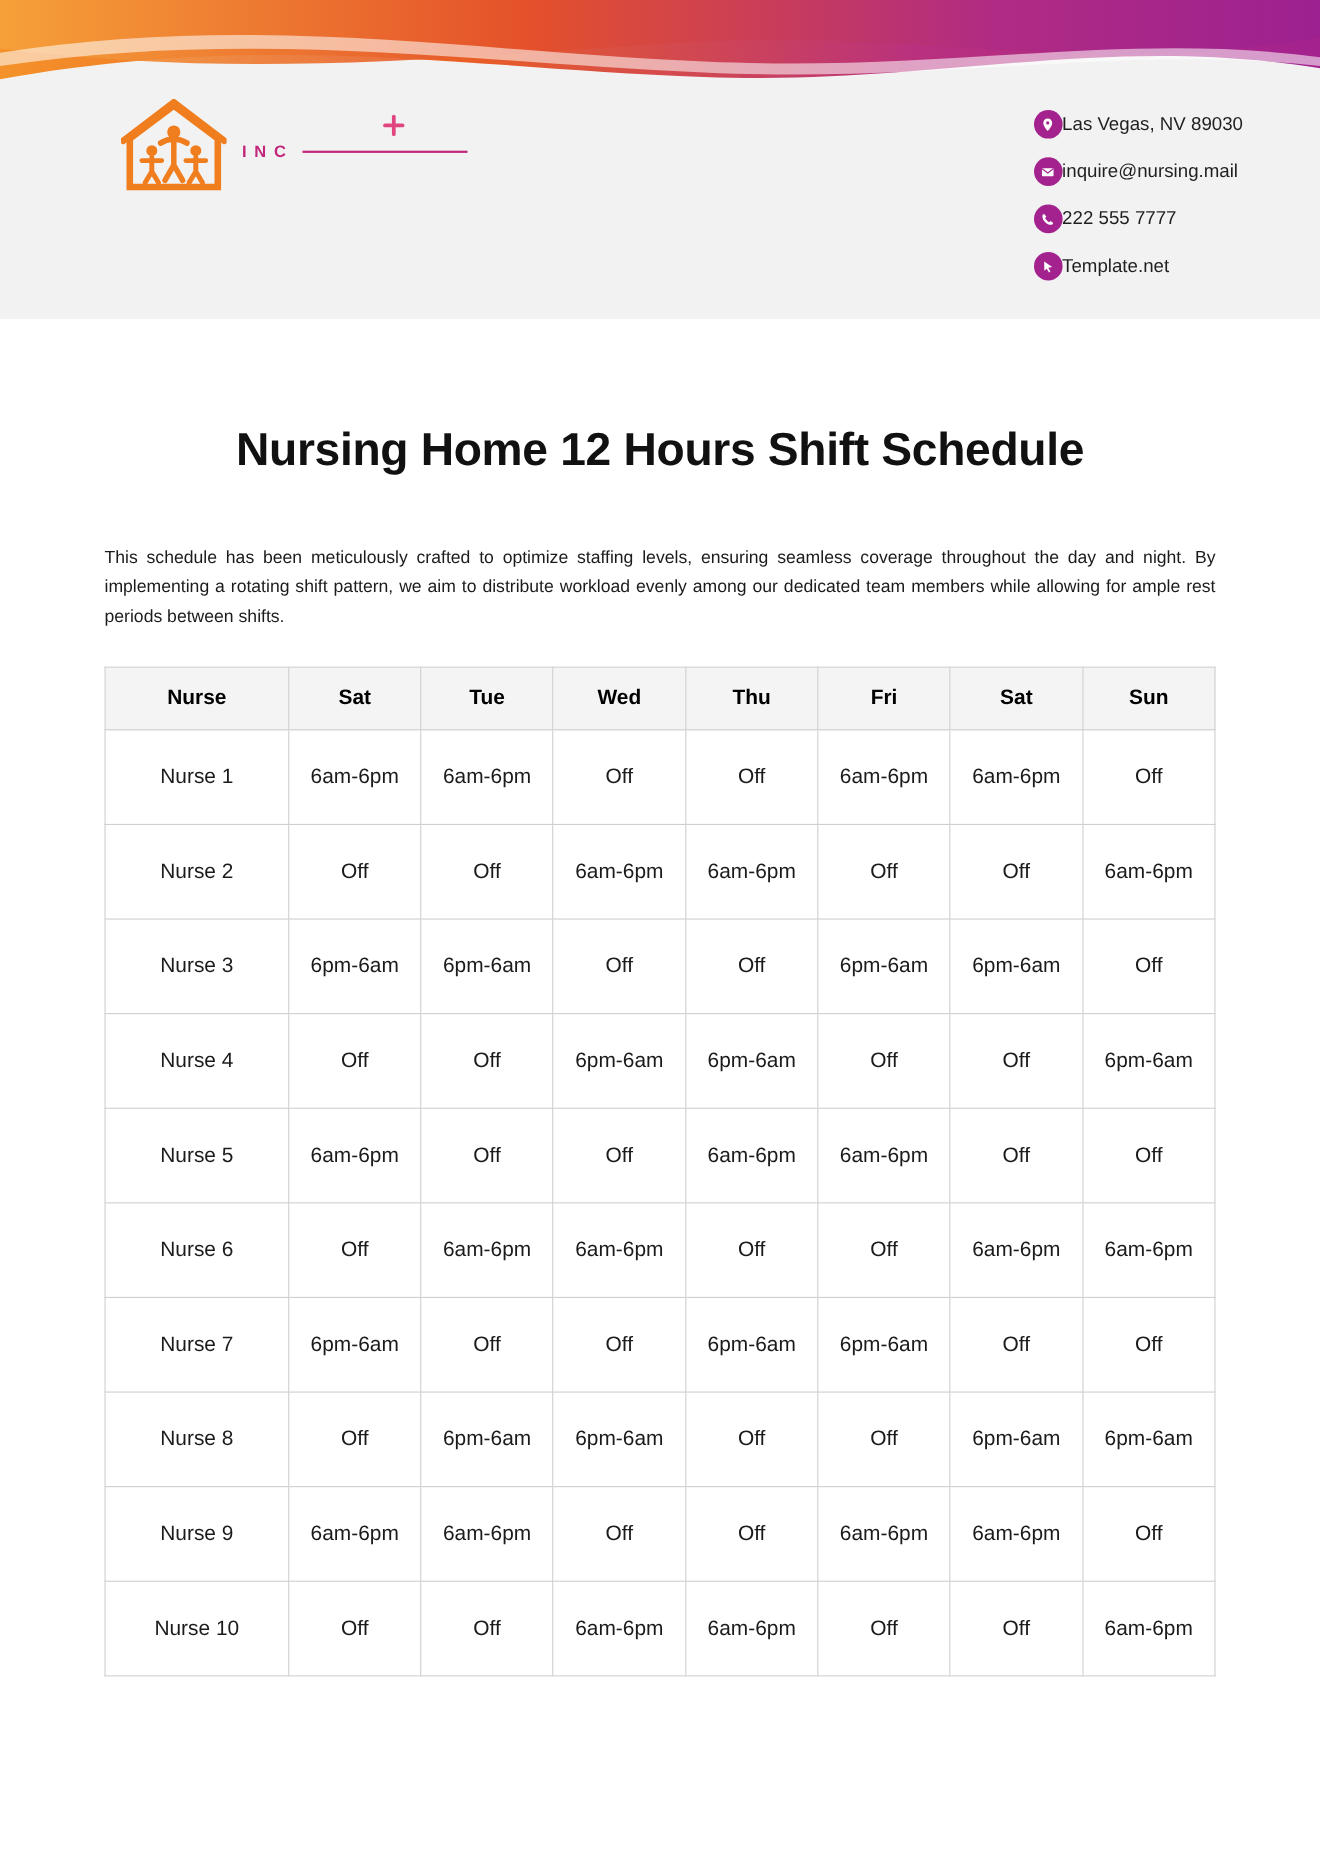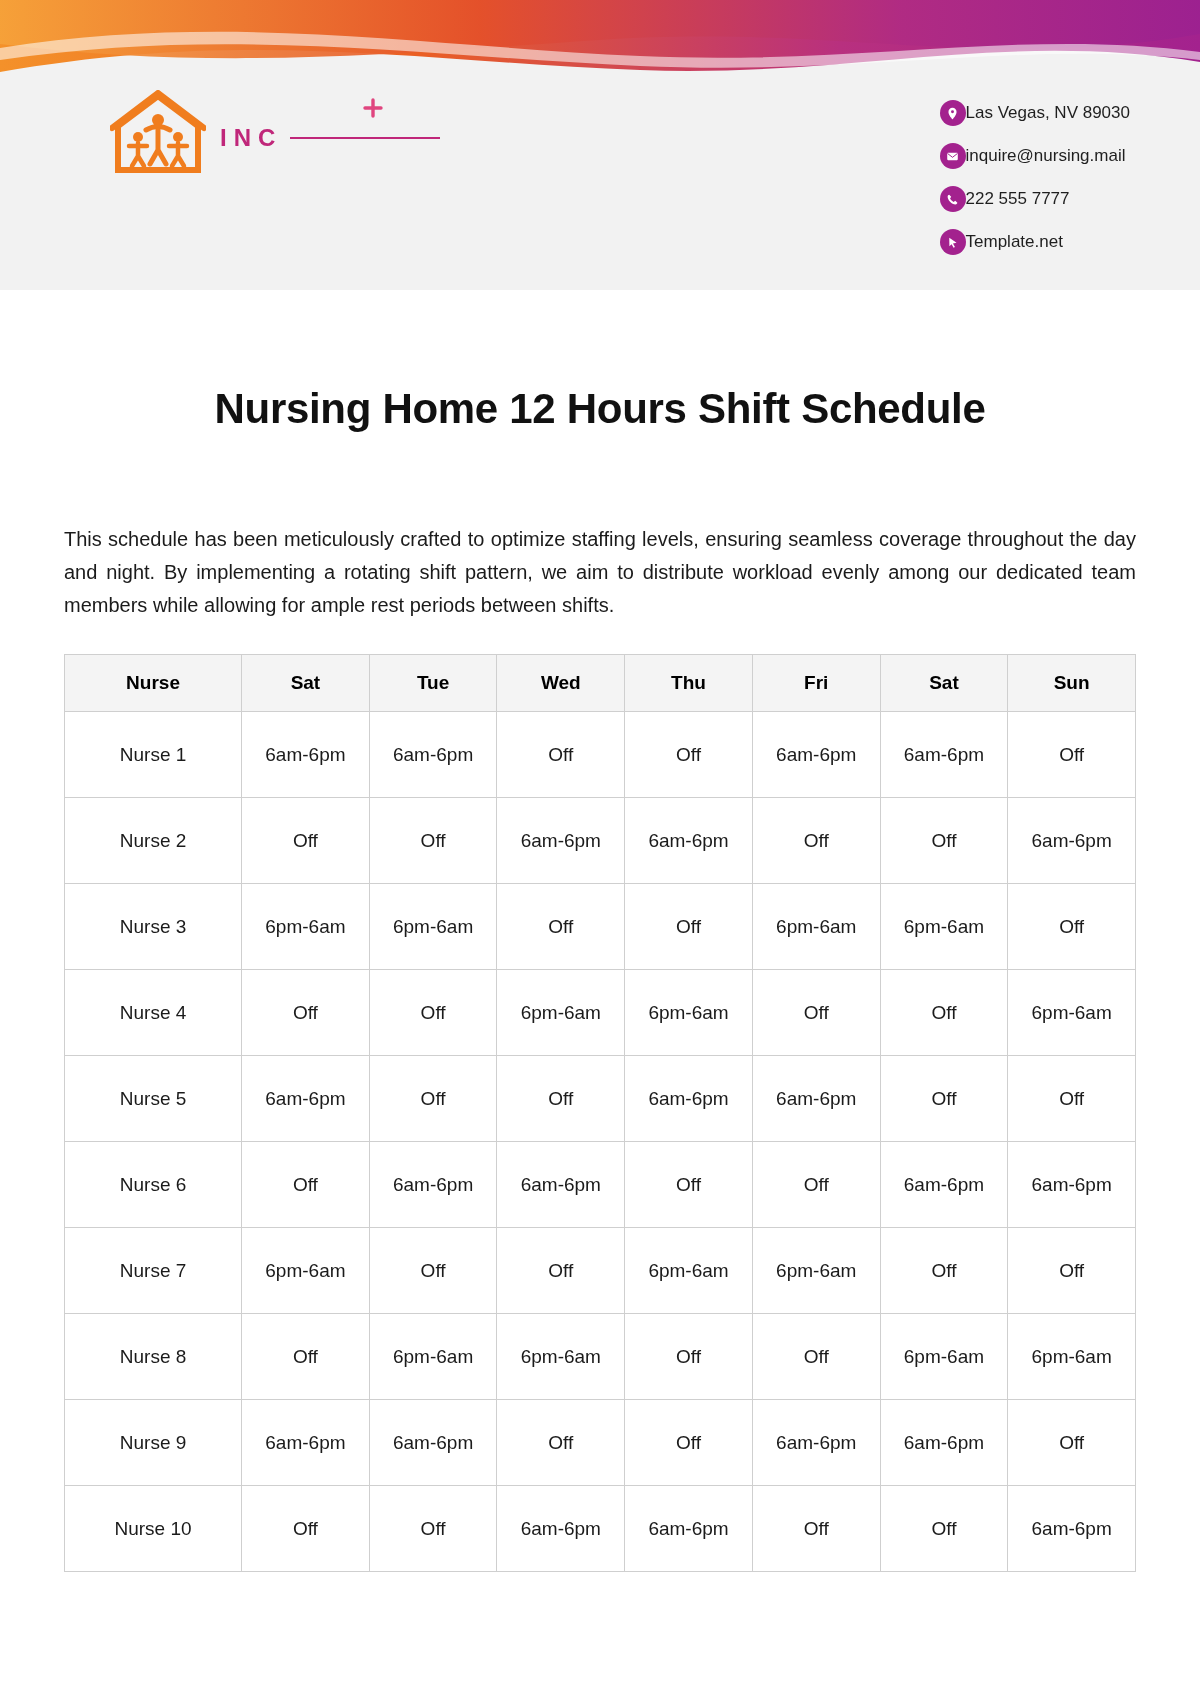--- a/index.html
+++ b/index.html
@@ -45,51 +45,51 @@
     font-weight: bold;
     letter-spacing: 0.5px;
     line-height: 1;
     background: linear-gradient(90deg, #f07d1e 0%, #e8591f 28%, #c0277a 65%, #a3228e 100%);
     -webkit-background-clip: text;
     background-clip: text;
     color: transparent;
   }
   .logo-sub-row { display: flex; align-items: center; gap: 8px; margin-top: 6px; }
   .logo-sub {
-    font-size: 24px;
+    font-size: 15px;
     letter-spacing: 7px;
     font-weight: bold;
     color: #c0277a;
   }
   .logo-rule { flex: 1; height: 2px; background: #c0277a; min-width: 150px; }
 
   
   .contact-list { padding-top: 10px; }
   .contact-row { display: flex; align-items: center; margin-bottom: 17px; }
   .contact-icon {
     width: 26px; height: 26px; border-radius: 50%;
     background: #a3228e;
     display: flex; align-items: center; justify-content: center;
     color: #fff; font-size: 13px; flex: none;
   }
   .contact-text { font-size: 17px; color: #1f1f1f; }
 
   
-  .doc-body { padding: 0 64px; }
+  .doc-body { padding: 0 95px; }
   .doc-title {
     text-align: center;
     font-size: 42px;
     font-weight: bold;
     letter-spacing: -0.3px;
     margin: 95px 0 0 0;
     color: #111;
   }
   .doc-intro {
-    margin: 90px 0 0 0;
-    font-size: 20px;
+    margin: 62px 0 0 0;
+    font-size: 16px;
     line-height: 1.65;
     text-align: justify;
     color: #1b1b1b;
   }
 
   
   table.schedule {
     width: 100%;
     border-collapse: collapse;
     margin-top: 32px;

